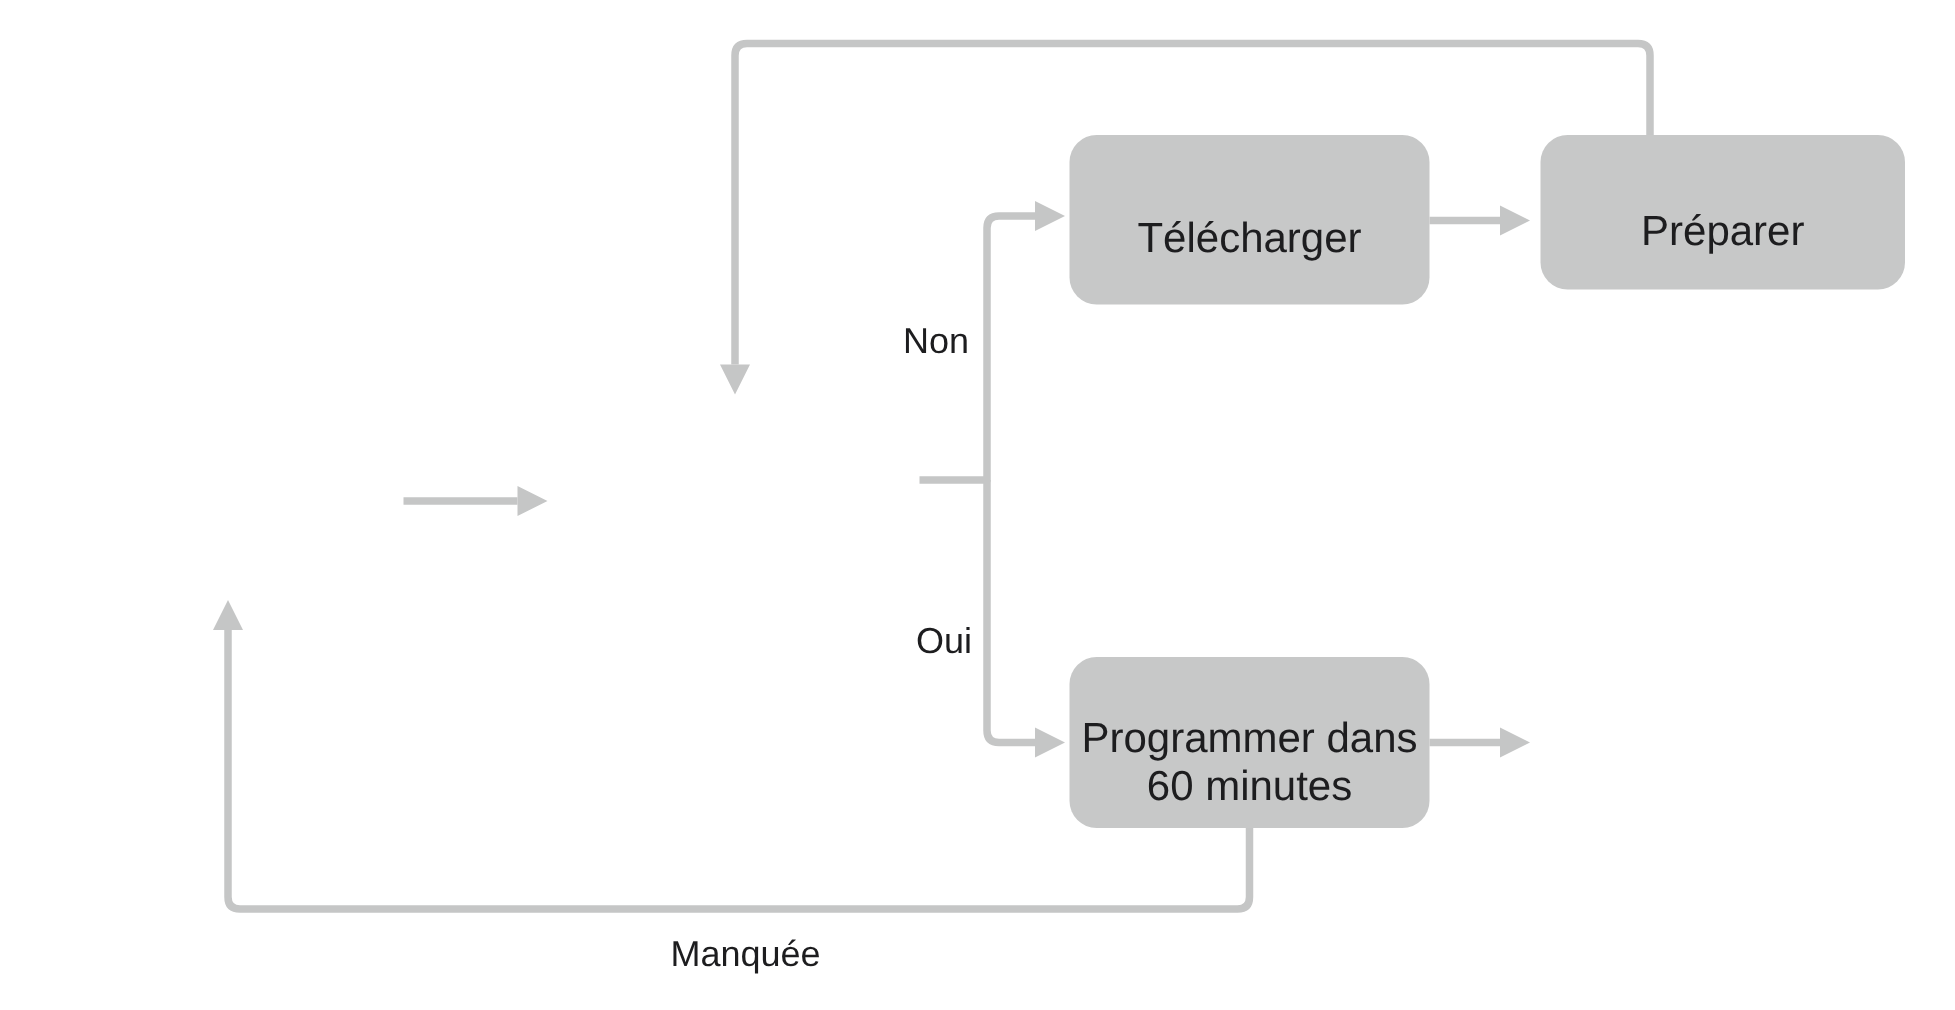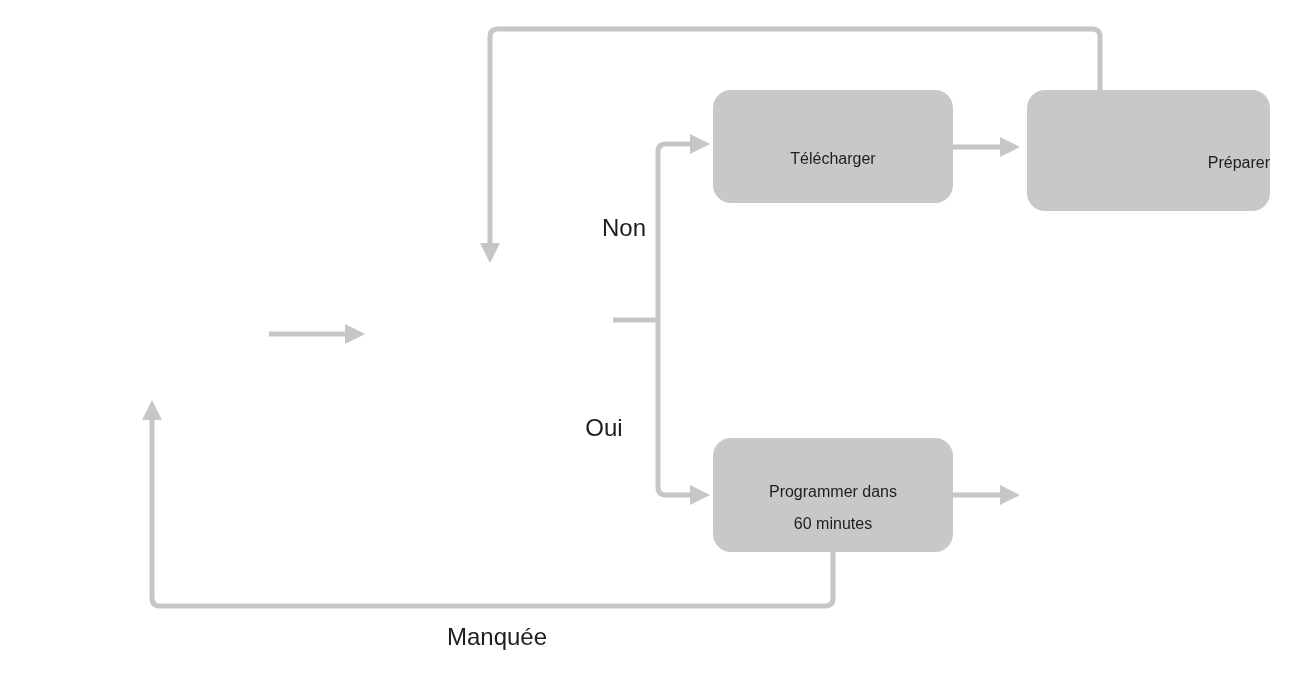--- a/index.html
+++ b/index.html
@@ -40,21 +40,21 @@
   }
   .node {
     position: absolute;
     background: var(--node_fill);
     border-radius: 18px;
     display: flex;
     align-items: center;
     justify-content: center;
   }
   .node-label {
-    font-size: 16px;
+    font-size: 28px;
     line-height: 32px;
     color: var(--text);
     text-align: center;
     white-space: pre-line;
     margin-top: 25px;
   }
   .edge-label {
     position: absolute;
     font-size: 24px;
     line-height: 30px;
@@ -89,29 +89,29 @@
 
     <path class="edge" d="M833,552 L833,598 Q833,606 825,606 L160,606 Q152,606 152,598 L152,420" marker-end="url(#arrow)"></path>
   </svg>
 
 
 
   <div class="node" style="left:713px; top:90px; width:240px; height:113px;">
     <span class="node-label">Télécharger</span>
   </div>
 
-  <div class="node" style="left:1027px; top:90px; width:243px; height:121px;justify-content:flex-end;">
+  <div class="node" style="left:1027px; top:90px; width:243px; height:103px;">
     <span class="node-label">Préparer</span>
   </div>
 
   <div class="node" style="left:713px; top:438px; width:240px; height:114px;">
     <span class="node-label">Programmer dans
 60 minutes</span>
   </div>
 
 
   <div class="edge-label right" style="left:560px; top:213px; width:86px;">Non</div>
 
-  <div class="edge-label right" style="left:560px; top:413px; width:88px;text-align:center;">Oui</div>
+  <div class="edge-label right" style="left:560px; top:413px; width:88px;">Oui</div>
 
   <div class="edge-label center" style="left:417px; top:622px; width:160px;">Manquée</div>
 
 </div>
 
 </body></html>

